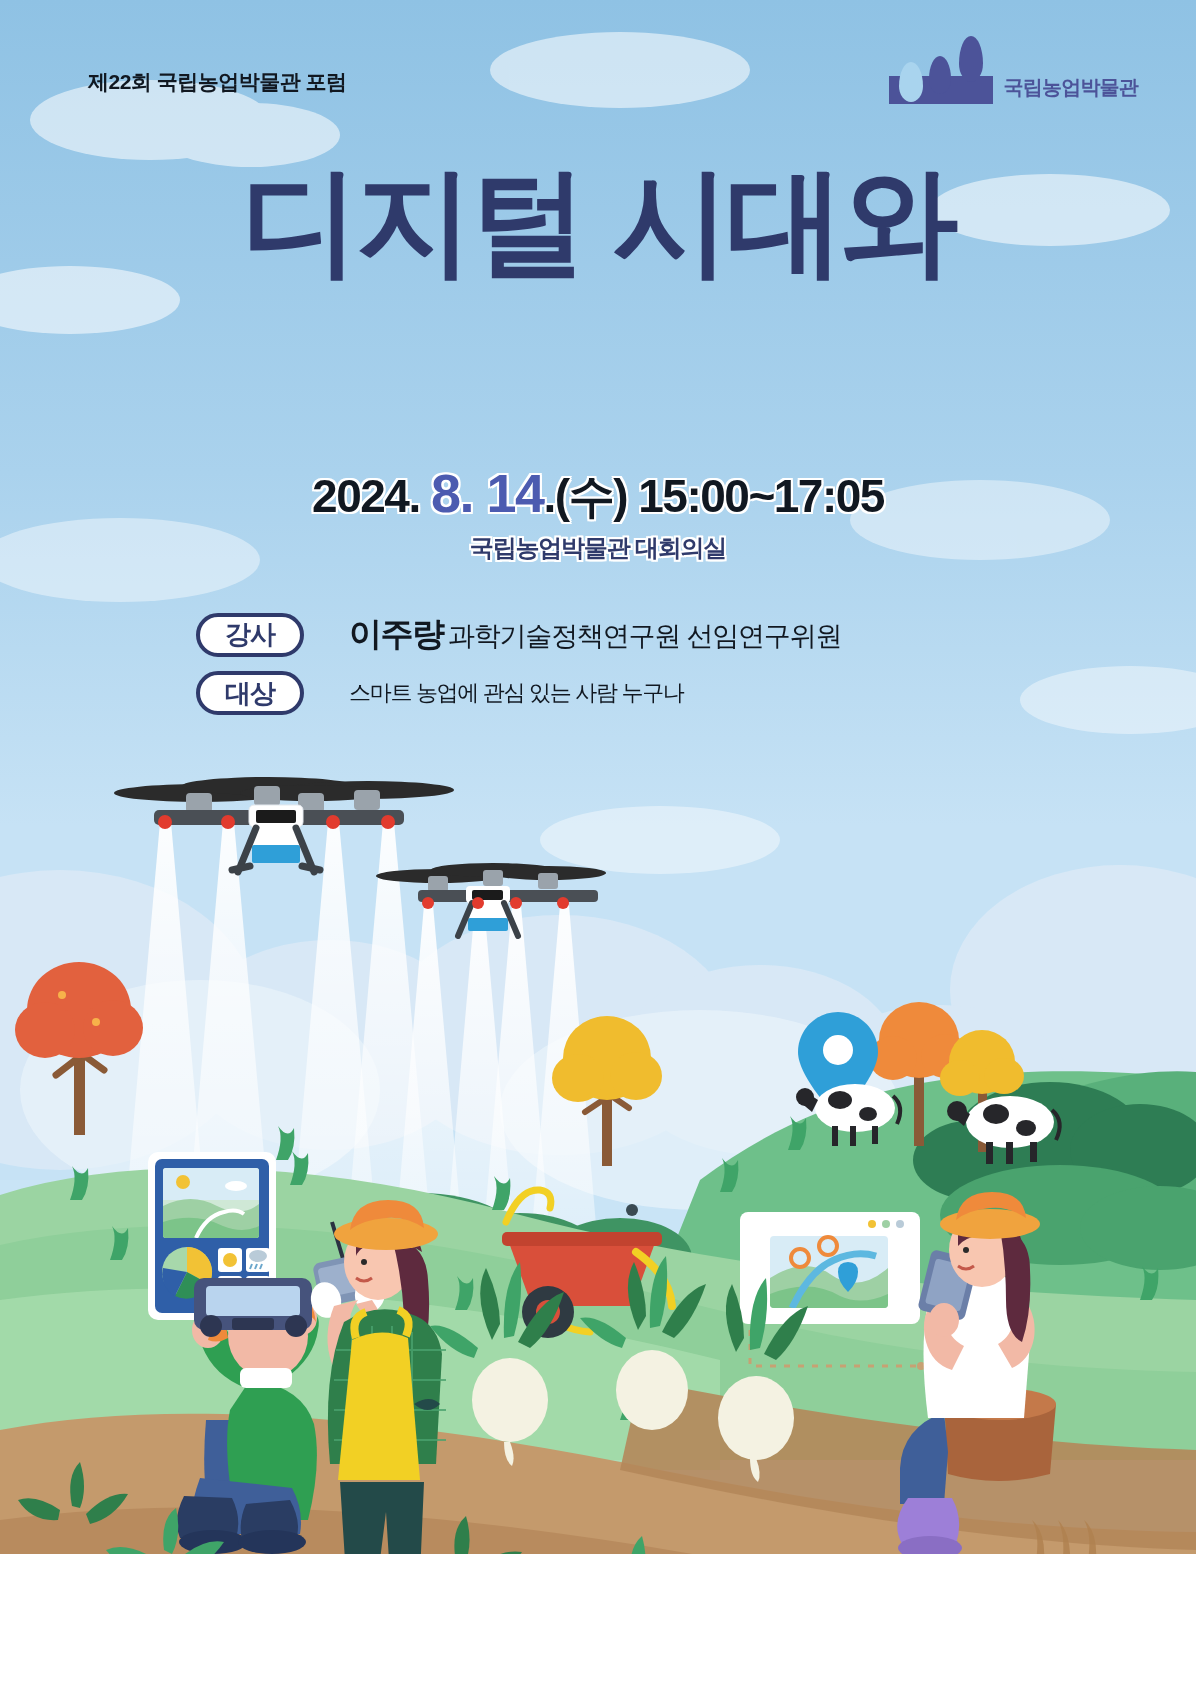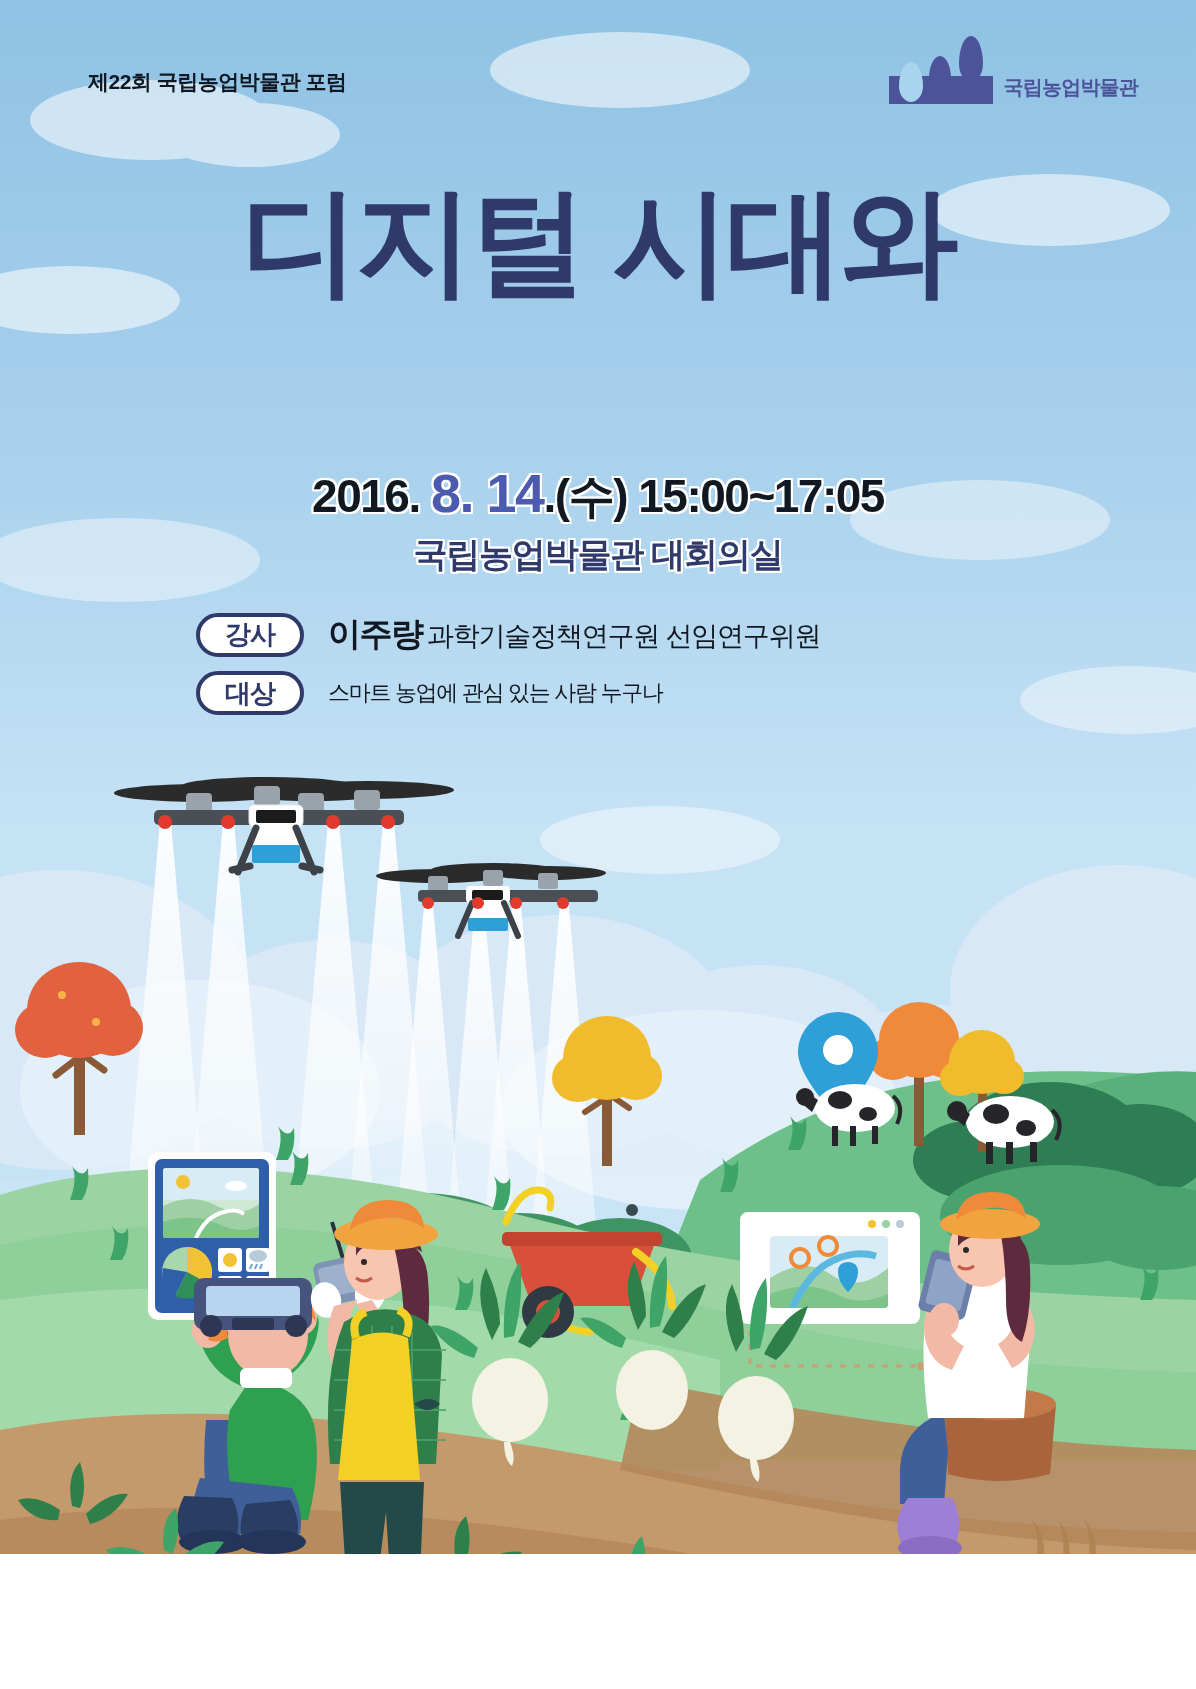--- a/index.html
+++ b/index.html
@@ -38,48 +38,48 @@
   .seed.light { background: #a9d4ee; }
   .seed.s1 { left: 10px; bottom: 2px; width: 24px; height: 40px; }
   .seed.s2 { left: 40px; bottom: 10px; width: 22px; height: 38px; }
   .seed.s3 { left: 70px; bottom: 22px; width: 24px; height: 46px; }
   .logo-text {
     font-size: 20px; font-weight: bold; color: #4c5399;
     letter-spacing: -.8px; padding-bottom: 3px; white-space: nowrap;
   }
 
   
-  .title-block { position: absolute; left: 0; right: 0; top: 172px; text-align: center; }
+  .title-block { position: absolute; left: 0; right: 0; top: 152px; text-align: center; }
   .title-line {
     font-size: 118px; font-weight: bold; color: #2f3a6b;
     letter-spacing: -4px; line-height: 1.17; white-space: nowrap;
   }
 
   
   .datetime {
     position: absolute; left: 0; right: 0; top: 462px;
     text-align: center; white-space: nowrap;
     font-size: 46px; font-weight: bold; letter-spacing: -1.5px;
     color: #111821;
     text-shadow: 2px 0 0 #fff, -2px 0 0 #fff, 0 2px 0 #fff, 0 -2px 0 #fff,
                  2px 2px 0 #fff, -2px 2px 0 #fff, 2px -2px 0 #fff, -2px -2px 0 #fff;
   }
   .datetime .accent { color: #4c5bb0; font-size: 54px; text-align: center; }
   .venue {
     position: absolute; left: 0; right: 0; top: 532px;
     text-align: center; white-space: nowrap;
-    font-size: 34px; font-weight: bold; letter-spacing: -1.2px;
+    font-size: 24px; font-weight: bold; letter-spacing: -1.2px;
     color: #2f3a6b;
     text-shadow: 2px 0 0 #fff, -2px 0 0 #fff, 0 2px 0 #fff, 0 -2px 0 #fff,
                  2px 2px 0 #fff, -2px 2px 0 #fff, 2px -2px 0 #fff, -2px -2px 0 #fff;
   }
 
   
   .info-block { position: absolute; left: 196px; top: 612px; }
-  .info-row { display: flex; align-items: center; margin-bottom: 14px; }
+  .info-row { display: flex; align-items: center; margin-bottom: 14px; gap: 21px; }
   .badge {
     width: 108px; height: 44px; border-radius: 22px;
     background: #ffffff; border: 4px solid #2f3a6b;
     display: flex; align-items: center; justify-content: center;
     font-size: 26px; font-weight: bold; color: #2f3a6b; letter-spacing: -1px;
     flex: 0 0 auto;
   }
   .info-text { margin-left: 24px; white-space: nowrap; color: #111821; }
   .info-name { font-size: 33px; font-weight: bold; letter-spacing: -1.5px; }
   .info-desc { font-size: 27px; font-weight: normal; letter-spacing: -1.2px; }
@@ -537,21 +537,21 @@
       <div class="seed s3"></div>
     </div>
     <div class="logo-text">국립농업박물관</div>
   </div>
 
   <div class="title-block">
     <div class="title-line">디지털 시대와</div>
   </div>
 
   <div class="datetime">
-    <span>2016.</span><span>&nbsp;</span><span class="accent">8. 14</span><span>.(수) 15:00~17:05</span>
+    <span>2024.</span><span>&nbsp;</span><span class="accent">8. 14</span><span>.(수) 15:00~17:05</span>
   </div>
 
   <div class="venue">국립농업박물관 대회의실</div>
 
   <div class="info-block">
     <div class="info-row">
       <div class="badge">강사</div>
       <div class="info-text">
         <span class="info-name">이주량</span><span>&nbsp;</span><span class="info-desc">과학기술정책연구원 선임연구위원</span>
       </div>

